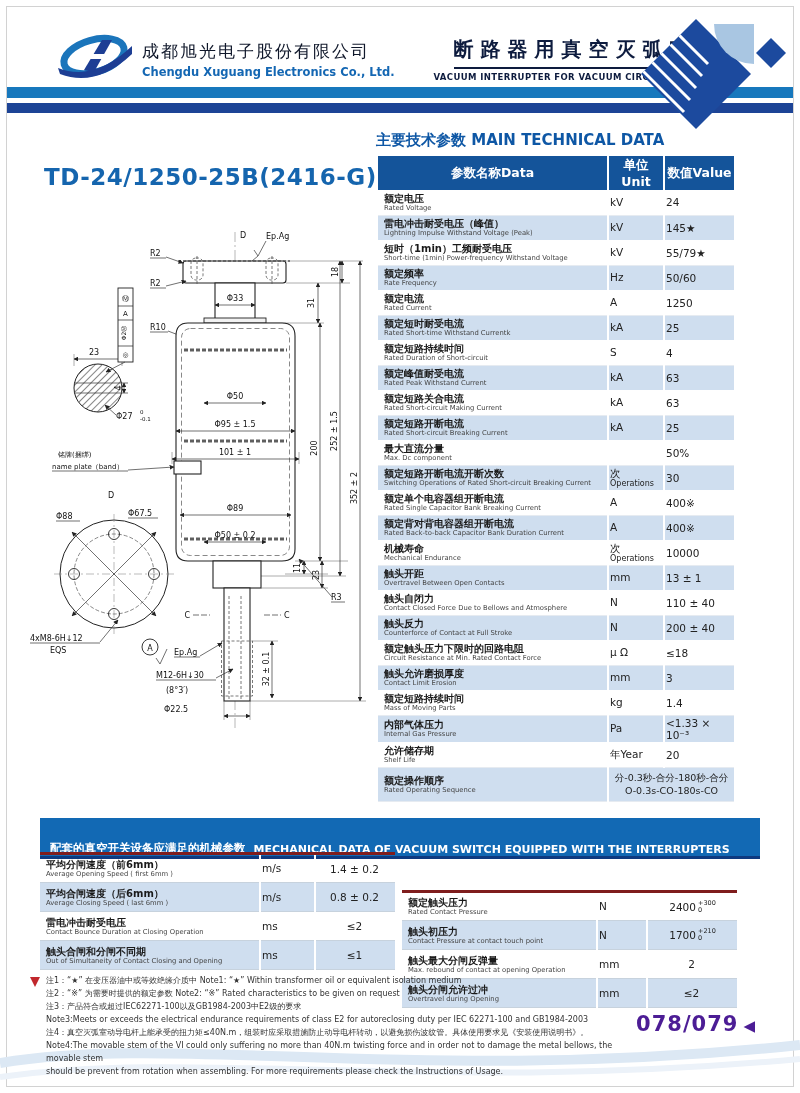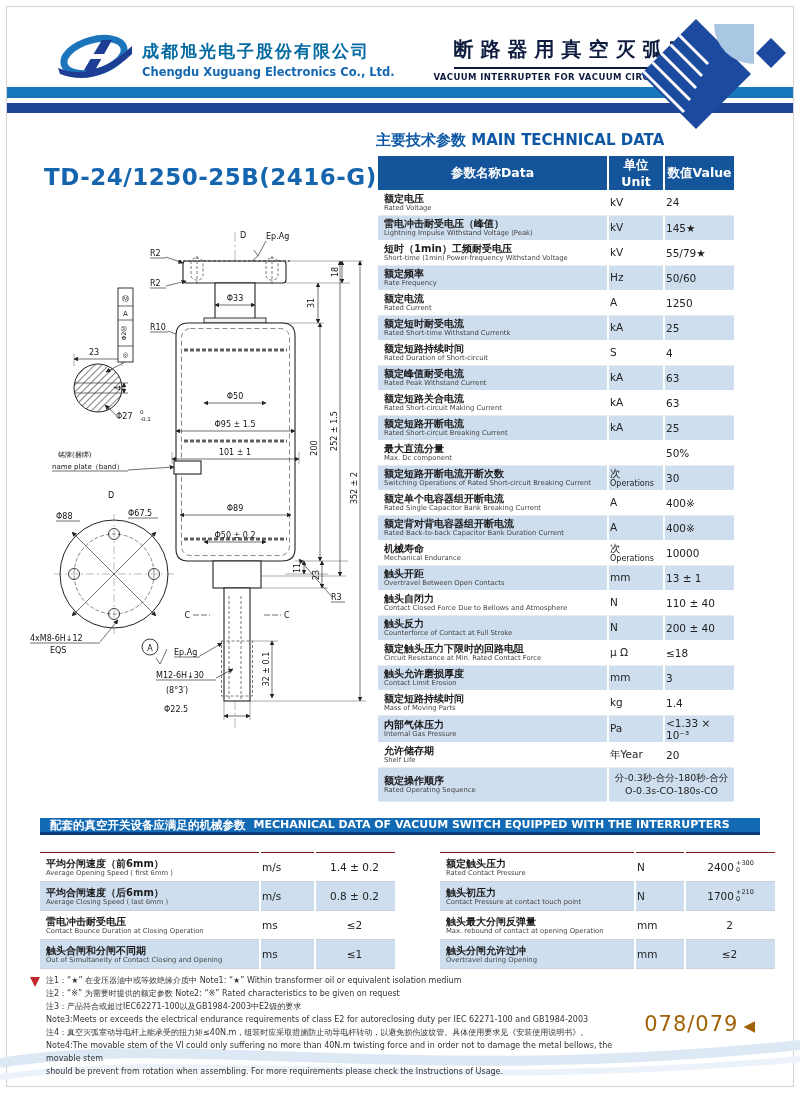--- a/index.html
+++ b/index.html
@@ -5,21 +5,21 @@
   html,body{margin:0;padding:0;}
   body{
     width:800px;height:1093px;position:relative;background:#fff;overflow:hidden;
     font-family:"DejaVu Sans","Liberation Sans",sans-serif;color:#222;
   }
   .page-frame{position:absolute;inset:6px;border:1px solid #d2d2d2;pointer-events:none;}
 
   
   .logo{position:absolute;left:52px;top:28px;width:84px;height:58px;}
   .company{position:absolute;left:142px;top:40px;}
-  .company .zh{font-size:17px;font-weight:bold;color:#0369a1;letter-spacing:2px;}
+  .company .zh{font-size:17px;font-weight:normal;color:#0f172a;letter-spacing:2px;}
   .company .en{font-size:11.5px;font-weight:bold;color:#1467b3;margin-top:2px;}
   .doc-title{position:absolute;left:410px;top:36px;width:330px;text-align:center;}
   .doc-title .zh{font-size:20px;font-weight:900;color:#0d1b3e;letter-spacing:7px;
     border-bottom:2px solid #0d1b3e;padding-bottom:4px;display:inline-block;}
   .doc-title .en{font-size:8.5px;font-weight:bold;color:#0d1b3e;margin-top:3px;letter-spacing:.4px;}
   .stripe1{position:absolute;left:7px;right:7px;top:87px;height:11px;background:#1778bd;}
   .stripe2{position:absolute;left:7px;right:7px;top:103px;height:10px;background:#1d4496;}
   .deco{position:absolute;left:608px;top:12px;width:180px;height:150px;z-index:3;}
 
   
@@ -48,43 +48,43 @@
   .c-unit,.c-val{text-align:left;}
   .c-unit .u1{font-size:10.5px;line-height:11px;}
   .c-unit .u2{font-size:8px;line-height:9px;}
   .c-unit .u2:empty{display:none;}
   .c-val{font-size:10.5px;}
   .seq{height:34px !important;}
   .c-seq{text-align:center;}
   .c-seq .seqv{font-size:9.5px;line-height:13px;}
 
   
-  .mech-bar{position:absolute;left:40px;top:818px;width:720px;height:17px;background:#1269b4;
-    border-bottom:3px solid #0e3a80;color:#fff;display:flex;align-items:flex-start;box-sizing:border-box;padding-left:10px;}
+  .mech-bar{position:absolute;left:40px;top:818px;width:720px;height:41px;background:#1269b4;
+    border-bottom:3px solid #0e3a80;color:#fff;display:flex;align-items:flex-end;box-sizing:border-box;padding-left:10px;}
   .mech-bar .zh{font-size:11.5px;font-weight:bold;margin-right:8px;}
   .mech-bar .en{font-size:11px;font-weight:bold;}
   .mech-table{position:absolute;top:852px;border-collapse:collapse;table-layout:fixed;}
   .mech-table.left{left:40px;width:355px;}
-  .mech-table.right{left:440px;width:335px;}
+  .mech-table.right{left:402px;width:335px;margin-top:38px;}
   .mech-table tr{height:29px;border-bottom:1px solid #c7d2dd;}
-  .mech-table tr:first-child{border-top:1px solid #7f1d1d;}
+  .mech-table tr:first-child{border-top:3px solid #7f1d1d;}
   .mech-table tr:nth-child(even){background:#cfdeef;}
   .mech-table td{vertical-align:middle;border-left:2px solid #fff;}
   .mech-table td:first-child{border-left:none;}
   .mech-val{display:flex;align-items:center;justify-content:center;font-size:10.5px;}
   .tol{display:flex;flex-direction:column;margin-left:2px;line-height:7px;}
   .tol span{font-size:6.5px;}
   .tol span:empty{display:none;}
 
   
   .note-flag{position:absolute;left:30px;top:977px;width:0;height:0;
     border-left:5px solid transparent;border-right:5px solid transparent;border-top:10px solid #c1272d;}
   .notes{position:absolute;left:46px;top:974px;width:590px;}
   .notes div{font-size:8px;color:#333;line-height:13px;}
-  .page-num{position:absolute;right:44px;top:1012px;font-size:21px;font-weight:normal;color:#a16207;letter-spacing:1px;}
+  .page-num{position:absolute;right:44px;top:1012px;font-size:21px;font-weight:bold;color:#4c1d95;letter-spacing:1px;}
   .page-num .arrow{font-size:15px;margin-left:5px;}
   .bottom-wave{position:absolute;left:0;bottom:0;width:800px;height:70px;z-index:0;}
 </style>
 </head>
 <body>
 
 <div class="page-frame"></div>
 
 <svg class="bottom-wave" viewBox="0 0 800 70">
   <path d="M0,40 C180,10 420,62 800,22" fill="none" stroke="#dce8f4" stroke-width="10"></path>

